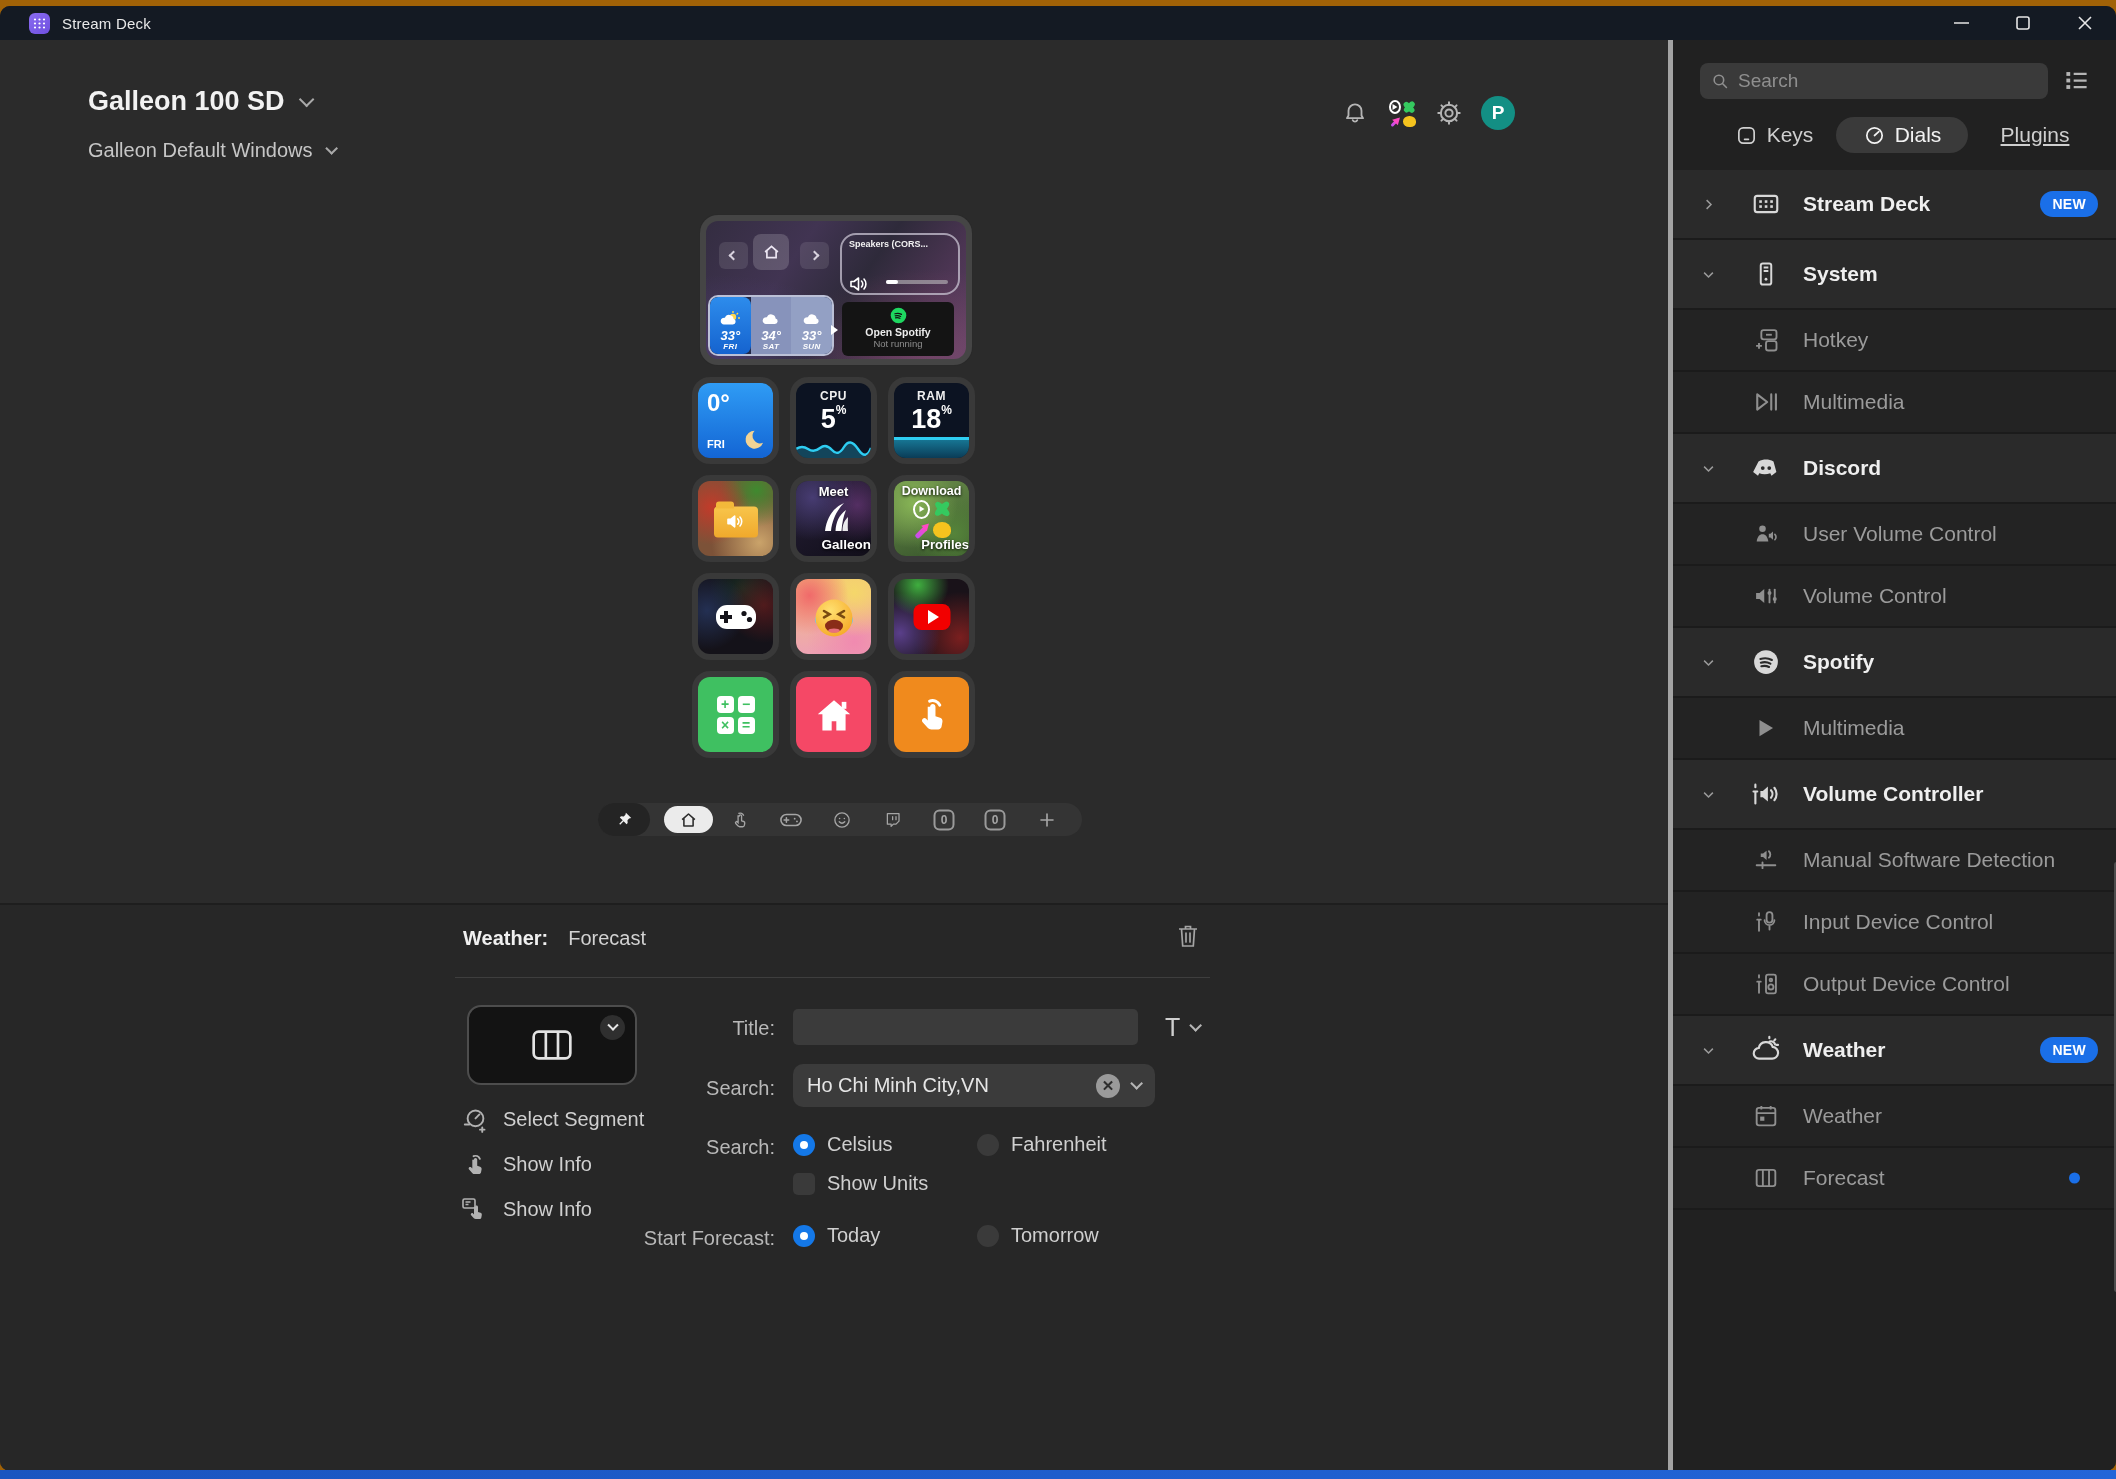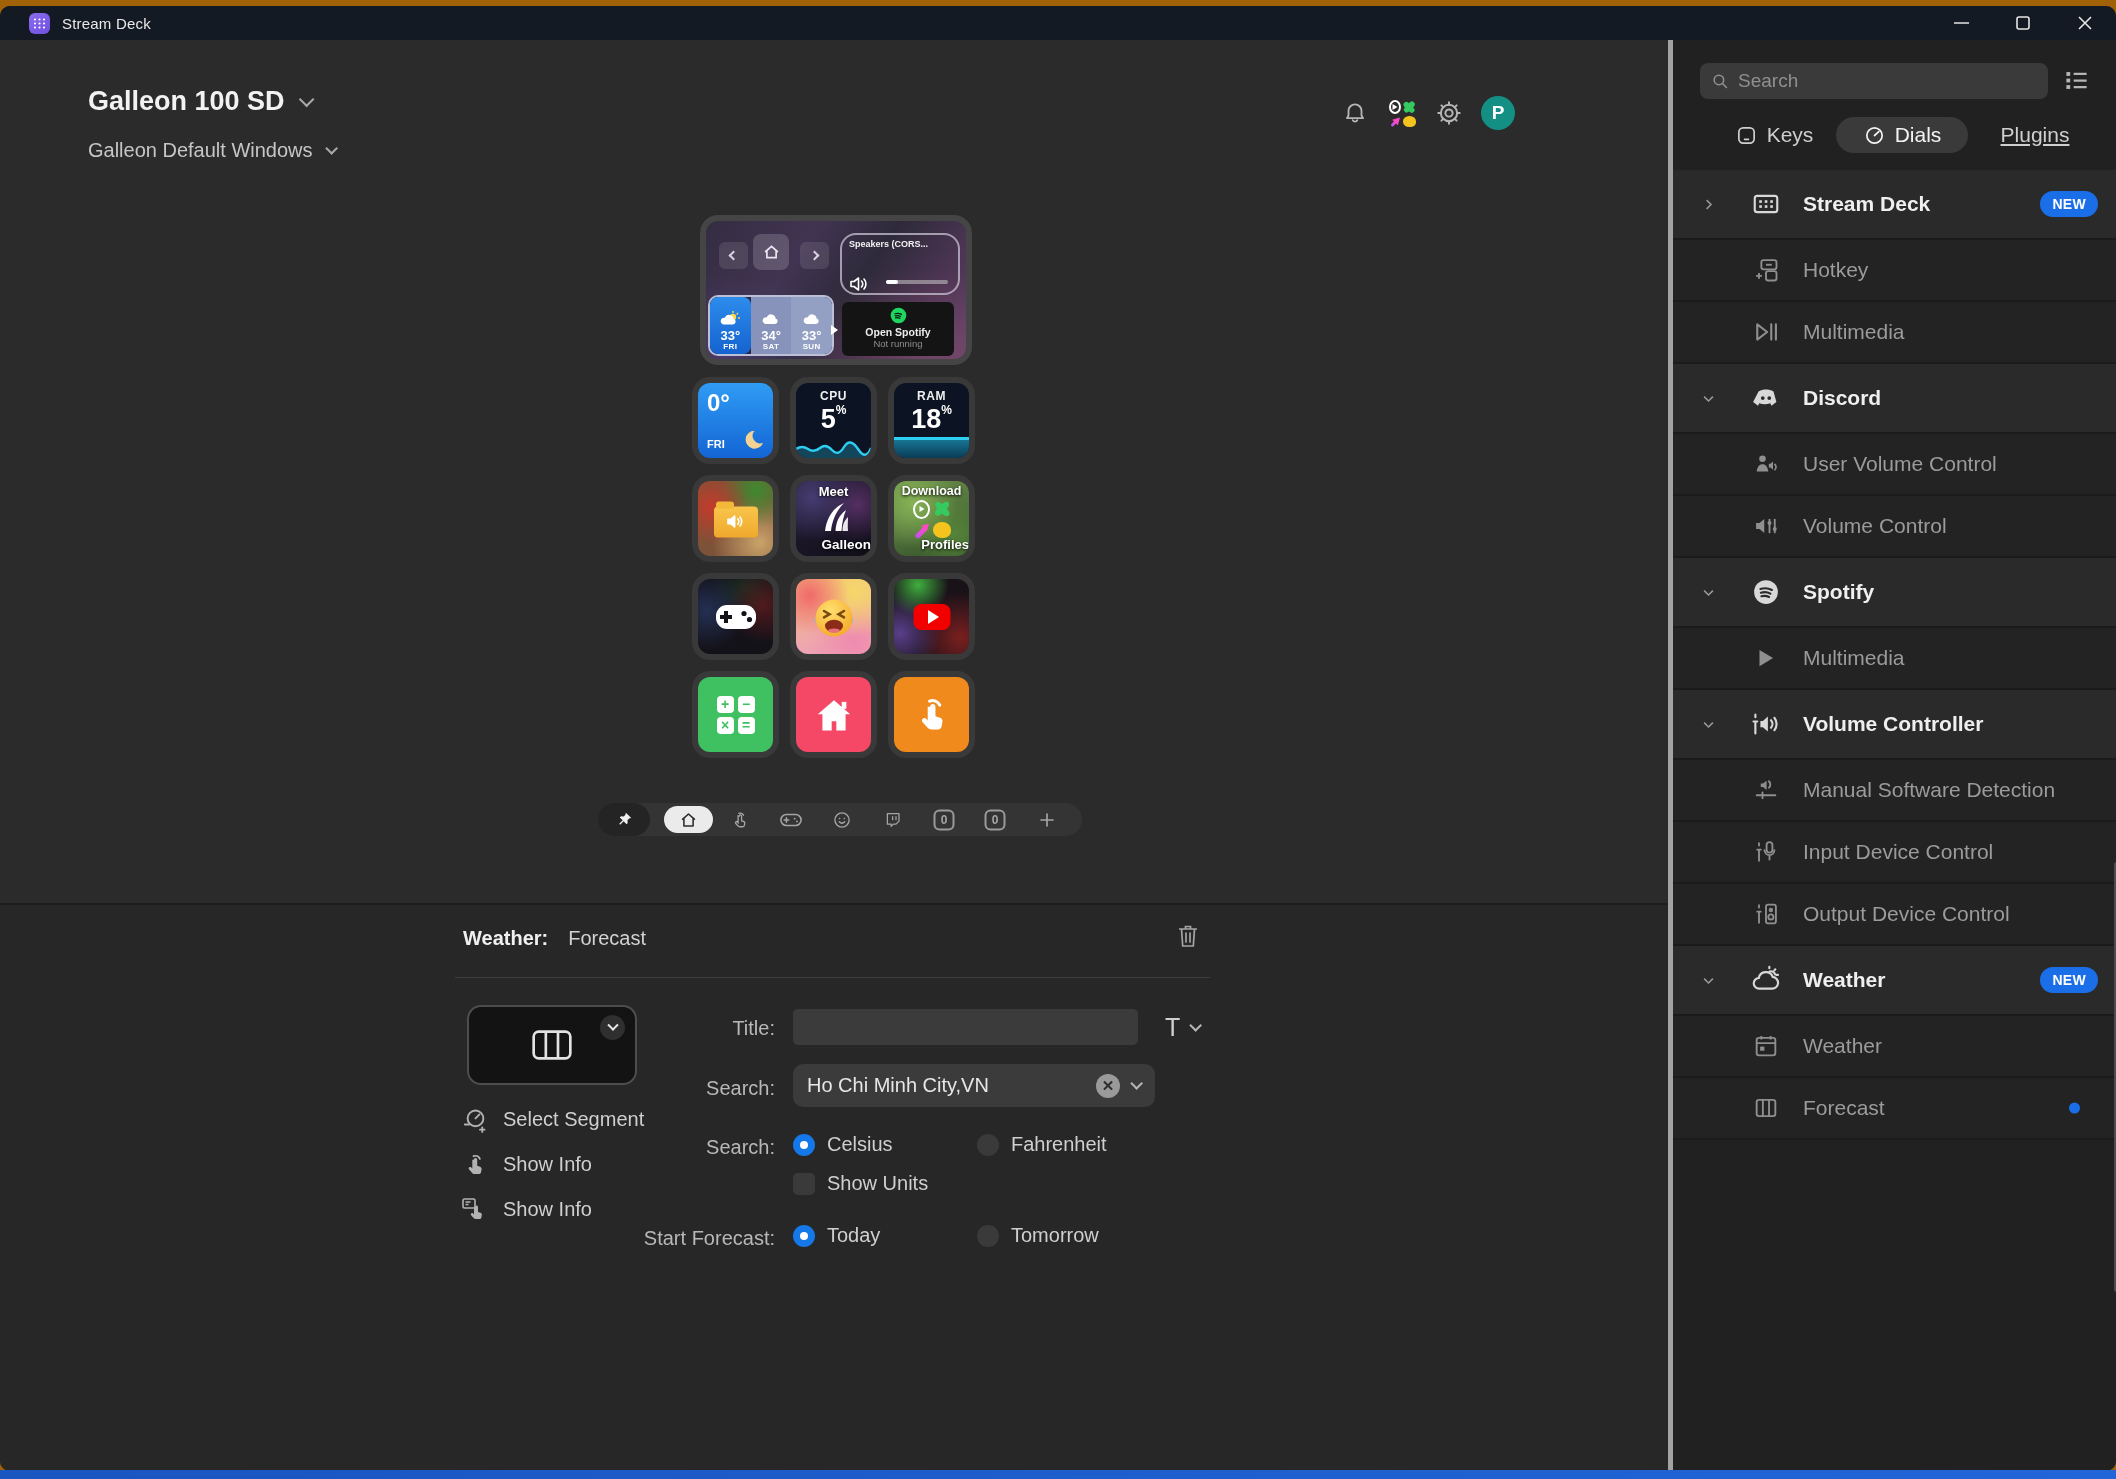--- a/index.html
+++ b/index.html
@@ -75,21 +75,21 @@
   .spk-title { color:#f2f2f2; font-size:9px; font-weight:bold; white-space:nowrap; }
   .spk-row { display:flex; align-items:center; margin-top:3px; }
   .spk-val { margin-left:auto; color:#fff; font-size:13px; font-weight:bold;margin-top:48px; }
   .spk-track { position:absolute; left:44px; right:10px; bottom:9px; height:4px; border-radius:2px;
     background:rgba(200,200,200,.55); }
   .spk-fill { width:20%; height:100%; border-radius:2px; background:#fff; }
   .wstrip { position:absolute; left:2px; top:74px; width:126px; height:61px; z-index:2;
     border:2px solid rgba(225,230,250,.8); border-radius:10px; background:#232847;
     display:flex; overflow:hidden; }
   .wseg { flex:1; display:flex; flex-direction:column; align-items:center; justify-content:flex-end;
-    padding-bottom:3px; color:#fff; }
+    padding-bottom:3px; color:#fff;font-style:italic; }
   .wseg .ic { height:20px; display:grid; place-items:center; margin-bottom:1px; }
   .wseg .t { font-size:13px; font-weight:bold; line-height:13px; }
   .wseg .d { font-size:8px; font-weight:bold; letter-spacing:.4px; }
   .wseg.sel { background:linear-gradient(180deg,#2d8cec,#1563cf); border-radius:8px; }
   .wseg.g1 { background:#8793bb; } .wseg.g2 { background:#93a0c4; }
   .wstrip-arrow { position:absolute; right:3px; top:50%; transform:translateY(-50%); z-index:3;
     border-left:7px solid #fff; border-top:5px solid transparent; border-bottom:5px solid transparent; }
   .sp-panel { position:absolute; left:136px; top:81px; width:112px; height:54px; z-index:2;
     background:#141414; border-radius:6px; display:flex; flex-direction:column; align-items:center; }
   .sp-title { color:#ececec; font-size:10.5px; font-weight:bold; margin-top:2px; }
@@ -731,20 +731,35 @@
                   <rect x="6.6" y="13" width="2.1" height="2.1"></rect>
                   <rect x="11" y="13" width="2.1" height="2.1"></rect>
                   <rect x="15.4" y="13" width="2.1" height="2.1"></rect>
                 </g>
             </svg>
           </span>
           <span class="sb-label">Stream Deck</span>
           <span class="badge">NEW</span>
         </div>
 
+        <div class="sb-row head">
+          <span class="sb-chev">
+            <svg width="15" height="15" viewBox="0 0 24 24" fill="none" stroke="currentColor" stroke-width="2.4">
+                <path d="M5 9l7 7 7-7"></path>
+              </svg>
+          </span>
+          <span class="sb-ic">
+            <svg width="28" height="28" viewBox="0 0 24 24" fill="none" stroke="currentColor" stroke-width="1.7">
+              <rect x="7.5" y="3" width="9" height="18" rx="1.8"></rect>
+              <path d="M10 6.5h4M10 9.5h4"></path>
+                <circle cx="12" cy="16.5" r="1.2" fill="currentColor" stroke="none"></circle>
+            </svg>
+          </span>
+          <span class="sb-label">System</span>
+        </div>
         <div class="sb-row child">
           <span class="sb-indent"></span>
           <span class="sb-ic" able="false">
             <svg width="28" height="28" viewBox="0 0 24 24" fill="none" stroke="currentColor" stroke-width="1.6">
               <rect x="8" y="3.5" width="13" height="8" rx="2"></rect>
                 <path d="M12 7.5h5"></path>
               <rect x="12" y="13" width="9" height="8" rx="2"></rect>
               <path d="M3.5 17h5M6 14.5v5"></path>
             </svg>
           </span>

